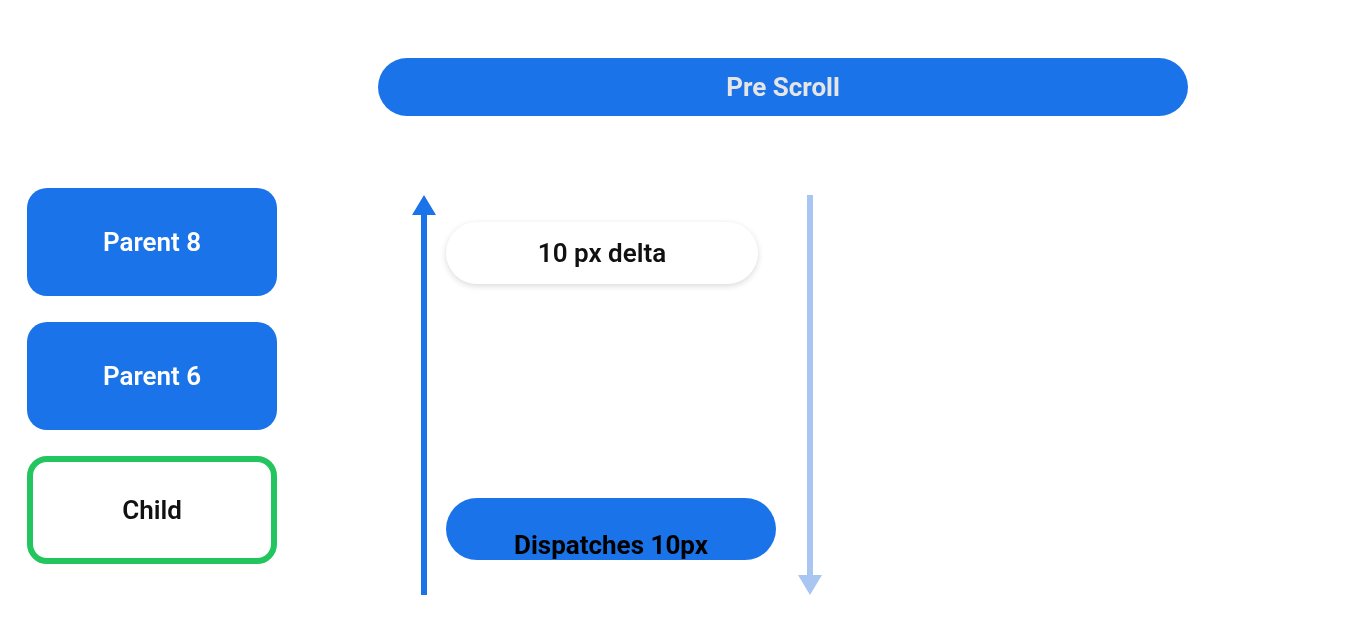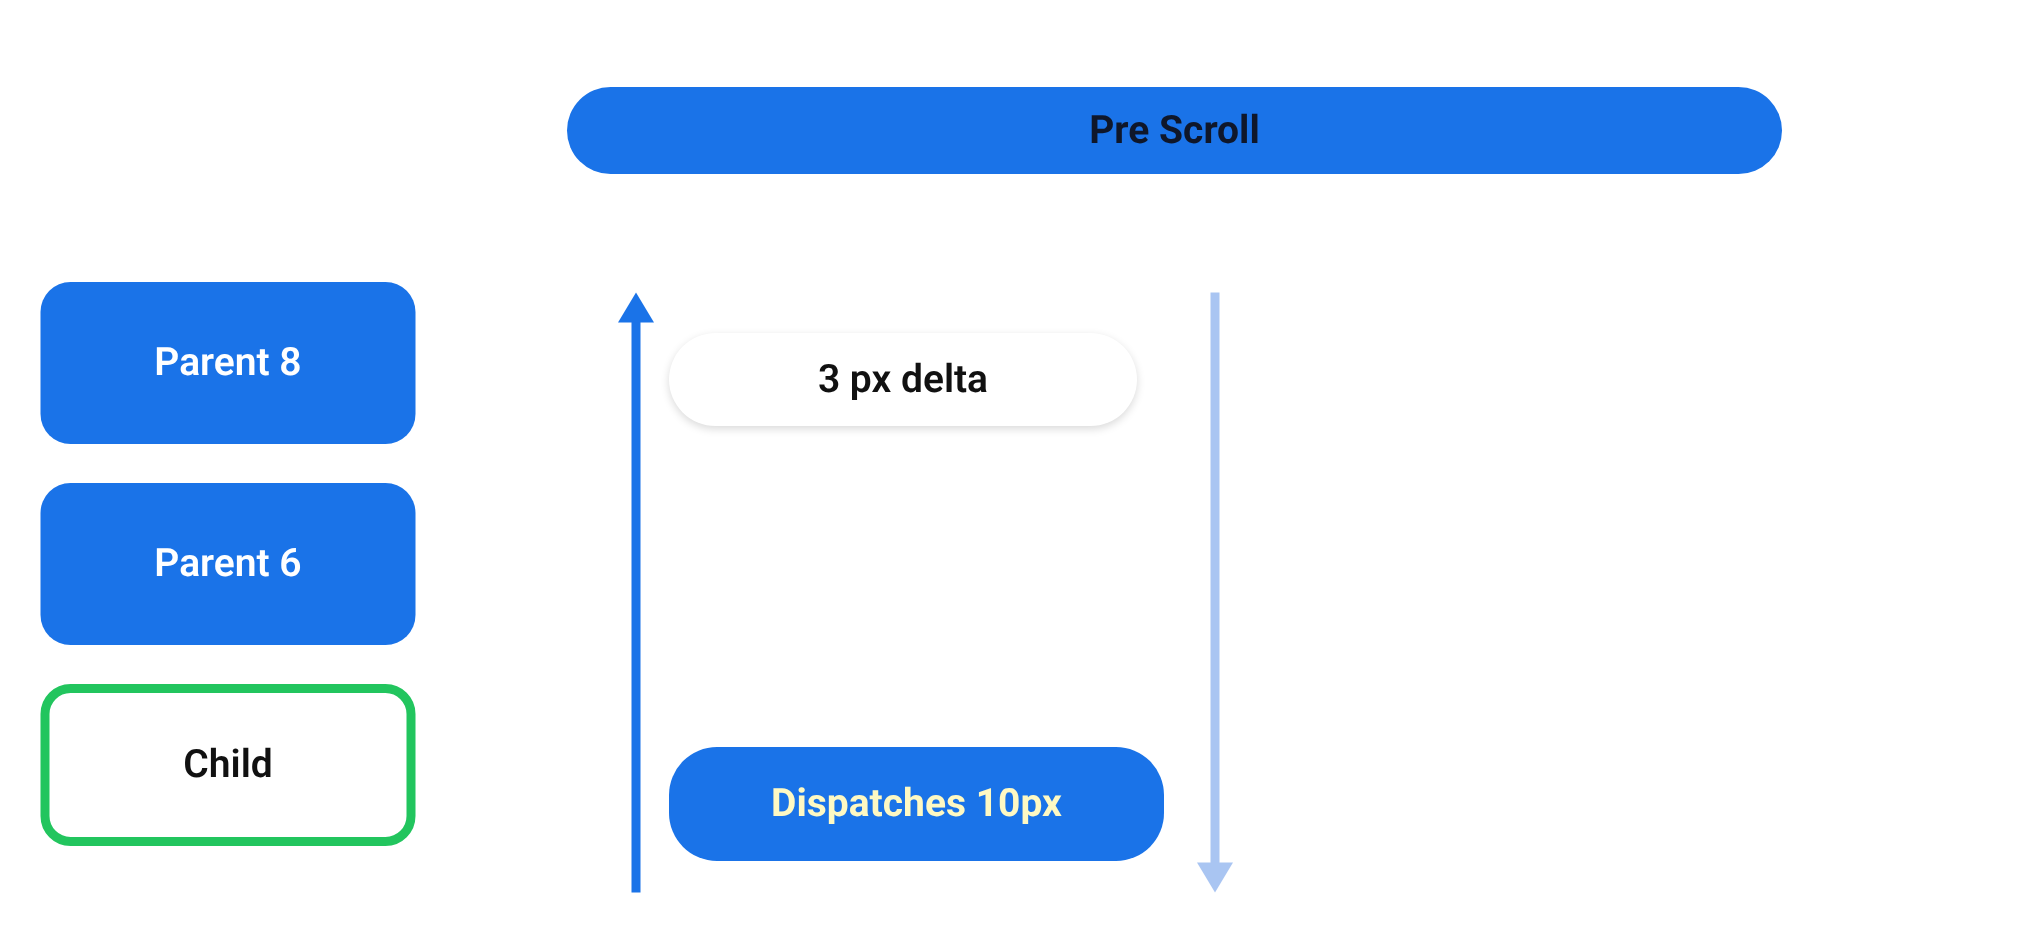--- a/index.html
+++ b/index.html
@@ -9,21 +9,21 @@
     position: absolute;
     left: 378px;
     top: 58px;
     width: 810px;
     height: 58px;
     background: #1a73e8;
     border-radius: 30px;
     display: flex;
     align-items: center;
     justify-content: center;
-    color: #0f172a;
+    color: #e5e5e5;
     font-weight: 700;
     font-size: 26px;
   }
 
   .node {
     position: absolute;
     width: 250px;
     height: 108px;
     border-radius: 20px;
     display: flex;
@@ -104,27 +104,27 @@
     font-weight: 600;
     font-size: 26px;
     box-shadow: 0 2px 6px rgba(0,0,0,0.15);
   }
 
   .blue-pill {
     position: absolute;
     left: 446px;
     top: 498px;
     width: 330px;
-    height: 76px;
+    height: 62px;
     background: #1a73e8;
     border-radius: 32px;
     display: flex;
-    align-items: center;
+    align-items: flex-end;
     justify-content: center;
-    color: #fef9c3;
+    color: #000000;
     font-weight: 700;
     font-size: 26px;
   }
 </style>
 </head>
 <body>
 
 <div class="header-pill">
   <span>Pre Scroll</span>
 </div>
@@ -145,18 +145,18 @@
   <div class="shaft"></div>
   <div class="head"></div>
 </div>
 
 <div class="arrow-down">
   <div class="shaft"></div>
   <div class="head"></div>
 </div>
 
 <div class="white-pill">
-  <span>3 px delta</span>
+  <span>10 px delta</span>
 </div>
 
 <div class="blue-pill">
   <span>Dispatches 10px</span>
 </div>
 
 </body></html>

